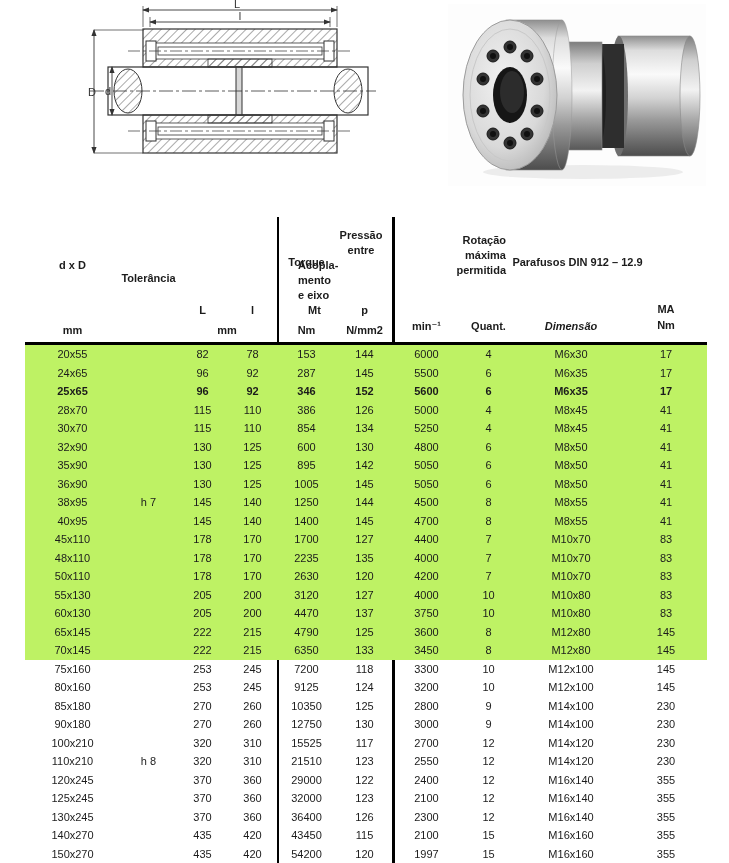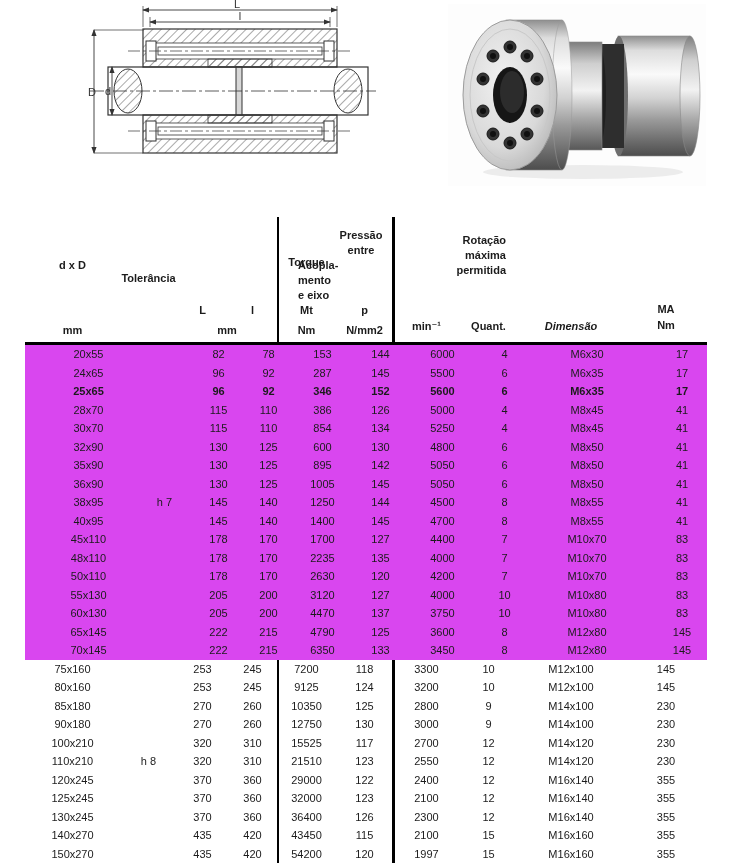--- a/index.html
+++ b/index.html
@@ -19,39 +19,39 @@
   .h{position:absolute;line-height:15px;}
   .c{text-align:center;}
   .h-dxd{left:0;width:95px;top:43px;}
   .h-dxd-unit{left:0;width:95px;top:108px;}
   .h-tol{left:95px;width:57px;top:56px;white-space:nowrap;}
   .h-med{left:152px;width:100px;top:30px;}
   .h-subL{left:152px;width:51px;top:88px;}
   .h-subl{left:203px;width:49px;top:88px;}
   .h-med-unit{left:152px;width:100px;top:108px;}
   .h-torque{left:252px;width:59px;top:40px;white-space:nowrap;}
-  .h-torque-sub{left:252px;width:59px;top:88px;}
+  .h-torque-sub{left:252px;width:59px;top:88px;padding-left:8px;}
   .h-torque-unit{left:252px;width:59px;top:108px;}
   .h-pressao-a{left:293px;width:86px;top:13px;text-align:center;}
   .h-pressao-b{left:273px;width:86px;top:43px;text-align:left;}
   .h-pressao-sub{left:311px;width:57px;top:88px;}
   .h-pressao-unit{left:311px;width:57px;top:108px;}
   .h-rot{left:382px;width:64px;top:18px;text-align:right;margin-left:35px;}
   .h-rot-unit{left:368px;width:67px;top:104px;}
   .h-paraf{left:435px;width:235px;top:40px;}
   .h-quant{left:435px;width:57px;top:104px;}
   .h-dim{left:492px;width:108px;top:104px;font-style:italic;}
   .h-ma{left:600px;width:82px;top:86px;line-height:16px;}
   
   .tbody{position:absolute;left:25px;top:345px;width:682px;font-size:11px;}
   .trow{
     display:grid;height:18.5px;align-items:center;
     grid-template-columns:95px 57px 51px 49px 59px 57px 67px 57px 108px 82px;
   }
-  .trow.hl{background:#d946ef;padding-left:16px;}
+  .trow.hl{background:#bef264;}
   .trow.bold{font-weight:700;}
   .cell{text-align:center;white-space:nowrap;}
   
   .figure-drawing text{font-family:"Liberation Sans","DejaVu Sans",sans-serif;}
 </style>
 </head>
 <body>
 
 <div class="page">
 
@@ -220,20 +220,21 @@
       <div>e eixo</div>
     </div>
     <div class="h c h-pressao-sub">p</div>
     <div class="h c h-pressao-unit">N/mm2</div>
     <div class="h h-rot">
       <div>Rotação</div>
       <div>máxima</div>
       <div>permitida</div>
     </div>
     <div class="h c h-rot-unit">min⁻¹</div>
+    <div class="h c h-paraf">Parafusos DIN 912 – 12.9</div>
     <div class="h c h-quant">Quant.</div>
     <div class="h c h-dim">Dimensão</div>
     <div class="h c h-ma">
       <div>MA</div>
       <div>Nm</div>
     </div>
   </div>
 
   <div class="header-rule"></div>
 

